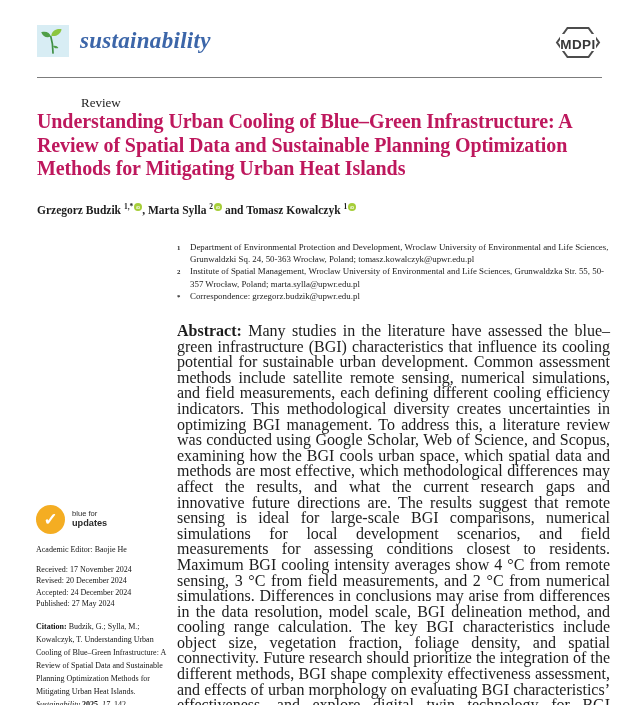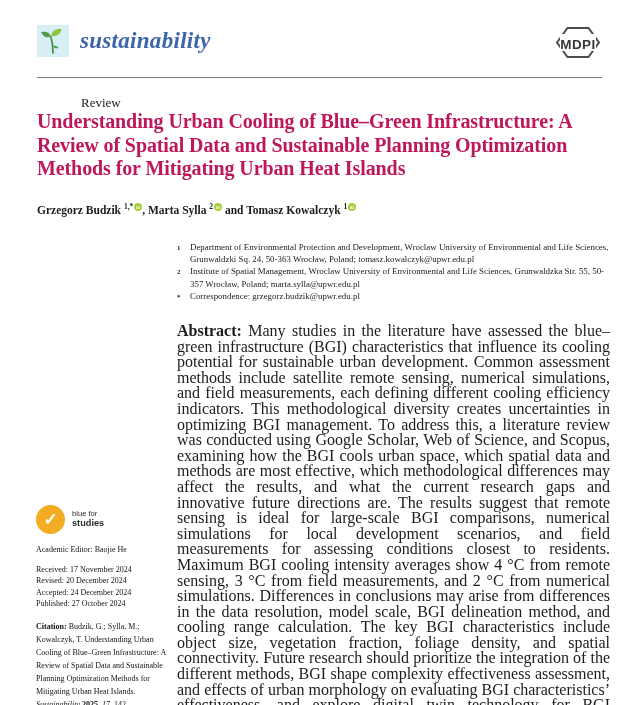--- a/index.html
+++ b/index.html
@@ -103,31 +103,31 @@
     <div class="rule-bottom"></div>
   </div>
 
   <div class="sidebar">
     <div class="badge">
       <span class="badge-circle">
           <span>✓</span>
         </span>
       <span class="badge-text">
         <span>blue for</span><br>
-        <span class="b2">studies</span>
+        <span class="b2">updates</span>
       </span>
     </div>
 
     <div class="editor">Academic Editor: Baojie He</div>
 
     <div class="dates">
       <div>Received: 17 November 2024</div>
       <div>Revised: 20 December 2024</div>
       <div>Accepted: 24 December 2024</div>
-      <div>Published: 27 October 2024</div>
+      <div>Published: 27 May 2024</div>
     </div>
 
     <div class="citation"><span class="lab">Citation:</span>
       <span>Budzik, G.; Sylla, M.; Kowalczyk, T. Understanding Urban Cooling of Blue–Green Infrastructure: A Review of Spatial Data and Sustainable Planning Optimization Methods for Mitigating Urban Heat Islands.</span>
       <i>Sustainability</i>
       <b>2025,</b>
       <i>17,</i>
       <span>142.</span>
     </div>
   </div>

